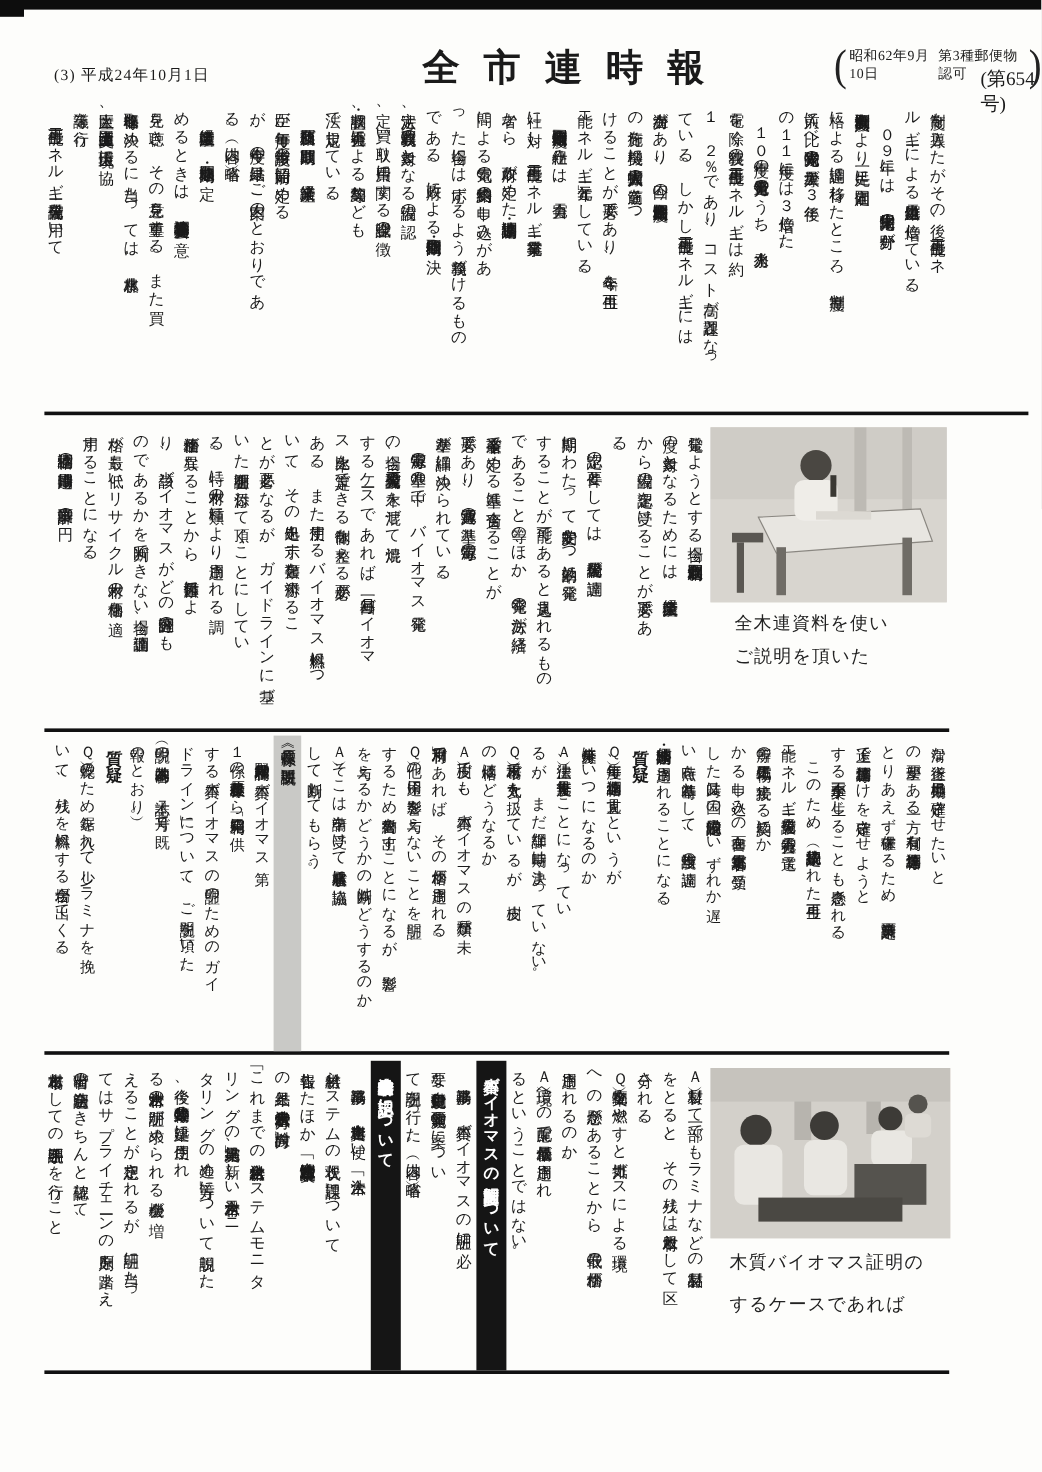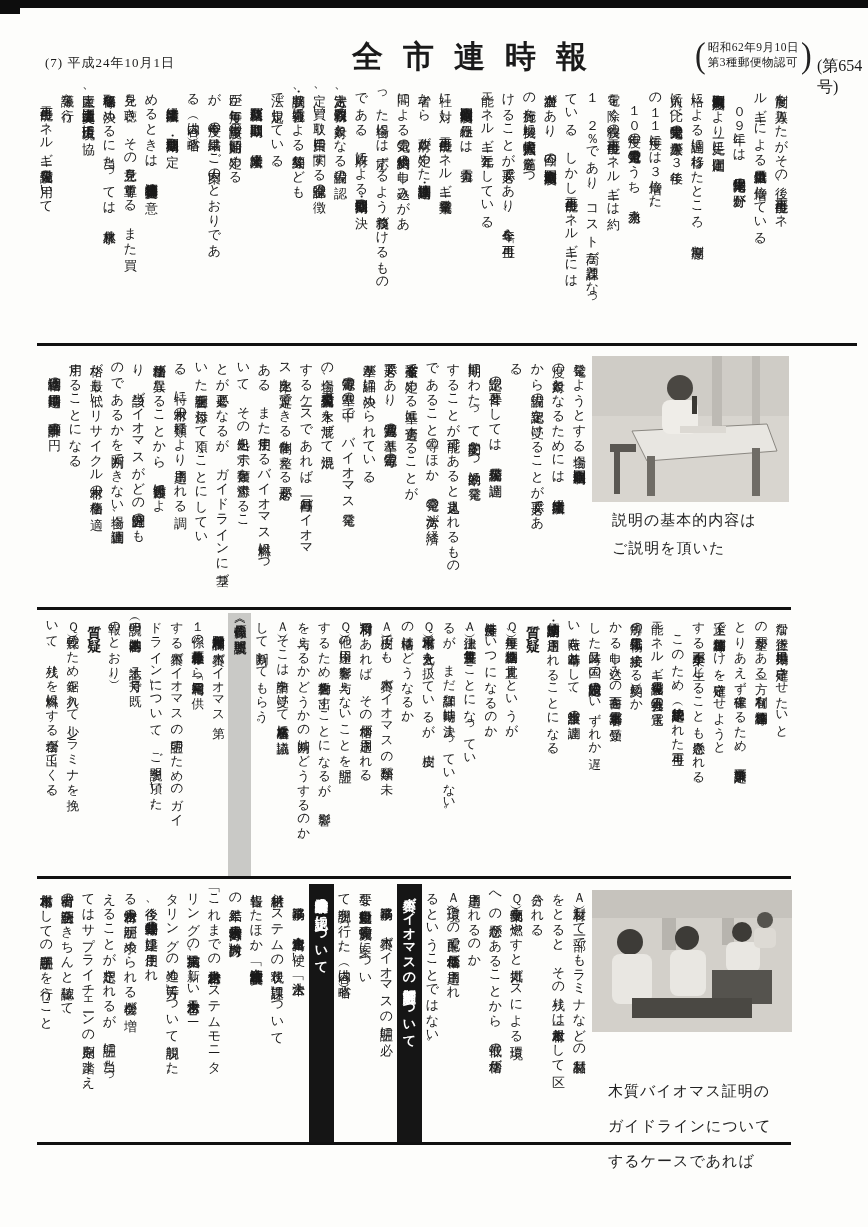--- a/index.html
+++ b/index.html
@@ -15,21 +15,21 @@
   .topbar-corner{position:absolute;left:0;top:0;width:20px;height:14px;background:#0d0d0d;}
 
   
   .hdr-date{position:absolute;left:45px;top:54px;font-size:13px;letter-spacing:1px;}
   .hdr-title{
     position:absolute;left:352px;top:36px;
     font-size:31px;font-weight:bold;letter-spacing:20px;white-space:nowrap;
   }
   .permit{position:absolute;left:695px;top:36px;display:flex;align-items:center;}
   .permit .paren{font-size:32px;font-weight:400;transform:scaleY(1.15);color:#222;}
-  .permit .lines{display:flex;flex-direction:column;margin:0 2px;}
+  .permit .lines{display:flex;flex-direction:row;margin:0 2px;}
   .permit .lines span{font-size:11.5px;line-height:15px;letter-spacing:.5px;}
   .issue-no{position:absolute;left:817px;top:56px;font-size:16px;}
 
   
   .rule{position:absolute;background:#111;height:3px;}
   .rule1{left:37px;top:343px;width:820px;}
   .rule2{left:37px;top:607px;width:754px;}
   .rule3{left:37px;top:876px;width:754px;}
   .rule4{left:37px;top:1142px;width:754px;}
 
@@ -55,32 +55,32 @@
   .band p.qa-header{font-weight:bold;font-size:14px;}
   .band p.shaded-header{background:#c9c9c6;padding:2px 1px;}
   .band p.black-header{background:#151515;color:#fff;padding:4px 2px;font-weight:bold;}
 
   
   .photo{position:absolute;overflow:hidden;background:#d6d3cd;}
   .photo1{left:592px;top:356px;width:197px;height:146px;}
   .photo2{left:592px;top:890px;width:200px;height:142px;}
   .caption{position:absolute;font-size:15px;color:#222;letter-spacing:1px;}
   .caption1{left:612px;top:506px;line-height:28px;}
-  .caption2{left:608px;top:1074px;line-height:35px;}
+  .caption2{left:608px;top:1036px;line-height:35px;}
   .caption p{margin:0;}
 </style>
 </head>
 <body>
 
 <div class="page">
 
   <div class="topbar"></div>
   <div class="topbar-corner"></div>
 
-  <div class="hdr-date">(7) 平成24年10月1日</div>
+  <div class="hdr-date">(3) 平成24年10月1日</div>
   <div class="hdr-title">全市連時報</div>
   <div class="permit">
     <span class="paren">(</span>
     <span class="lines">
       <span>昭和62年9月10日</span>
       <span>第3種郵便物認可</span>
     </span>
     <span class="paren">)</span>
   </div>
   <div class="issue-no">(第654号)</div>
@@ -234,21 +234,21 @@
       <rect x="160" y="92" width="8" height="48" fill="#6f6c66"></rect>
       <circle cx="88" cy="32" r="13" fill="#4a4742"></circle>
       <rect x="70" y="44" width="36" height="34" rx="8" fill="#efede8"></rect>
       <rect x="100" y="40" width="5" height="18" fill="#3a3833"></rect>
       <rect x="18" y="88" width="26" height="8" fill="#5a5752"></rect>
       <rect x="22" y="96" width="6" height="42" fill="#5a5752"></rect>
       <rect x="88" y="70" width="46" height="7" fill="#dcd9d3"></rect>
     </svg>
   </div>
   <div class="caption caption1">
-    <p>説明の基本的内容は</p>
+    <p>全木連資料を使い</p>
     <p>ご説明を頂いた</p>
   </div>
 
   <div class="photo photo2">
     <svg width="200" height="142" viewBox="0 0 200 142">
       <rect width="200" height="142" fill="#d3d0ca"></rect>
       <rect x="70" y="0" width="14" height="60" fill="#b7b4ae"></rect>
       <rect x="130" y="0" width="12" height="55" fill="#b7b4ae"></rect>
       <rect x="0" y="0" width="200" height="28" fill="#c6c3bd"></rect>
       <circle cx="150" cy="42" r="10" fill="#3d3b37"></circle>
@@ -258,17 +258,16 @@
       <circle cx="95" cy="48" r="12" fill="#3d3b37"></circle>
       <rect x="78" y="60" width="36" height="46" rx="8" fill="#e9e7e2"></rect>
       <rect x="120" y="80" width="60" height="34" fill="#55534e"></rect>
       <rect x="40" y="108" width="120" height="20" fill="#4a4843"></rect>
       <circle cx="173" cy="30" r="8" fill="#55534e"></circle>
       <rect x="162" y="38" width="22" height="20" rx="5" fill="#dddad4"></rect>
     </svg>
   </div>
   <div class="caption caption2">
     <p>木質バイオマス証明の</p>
-    <p>ガイドラインについて</p>
     <p>するケースであれば</p>
   </div>
 
 </div>
 
 </body></html>

